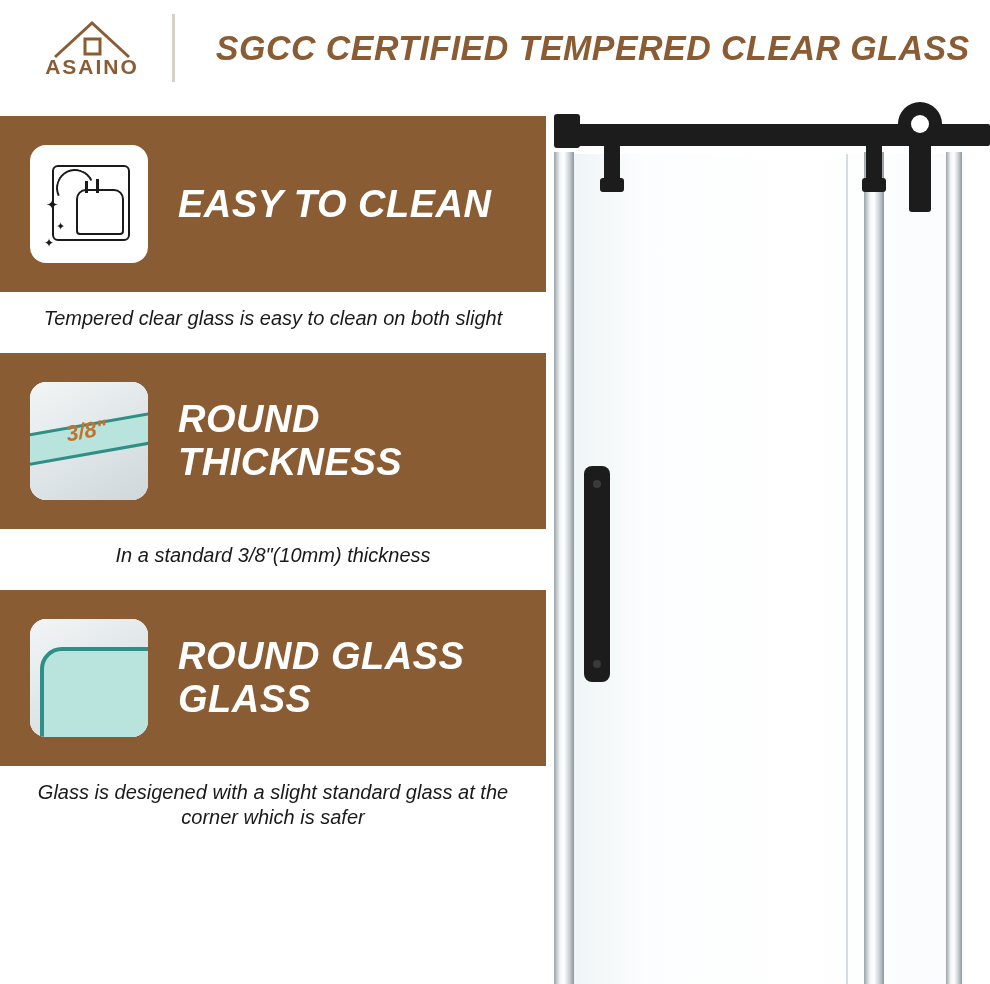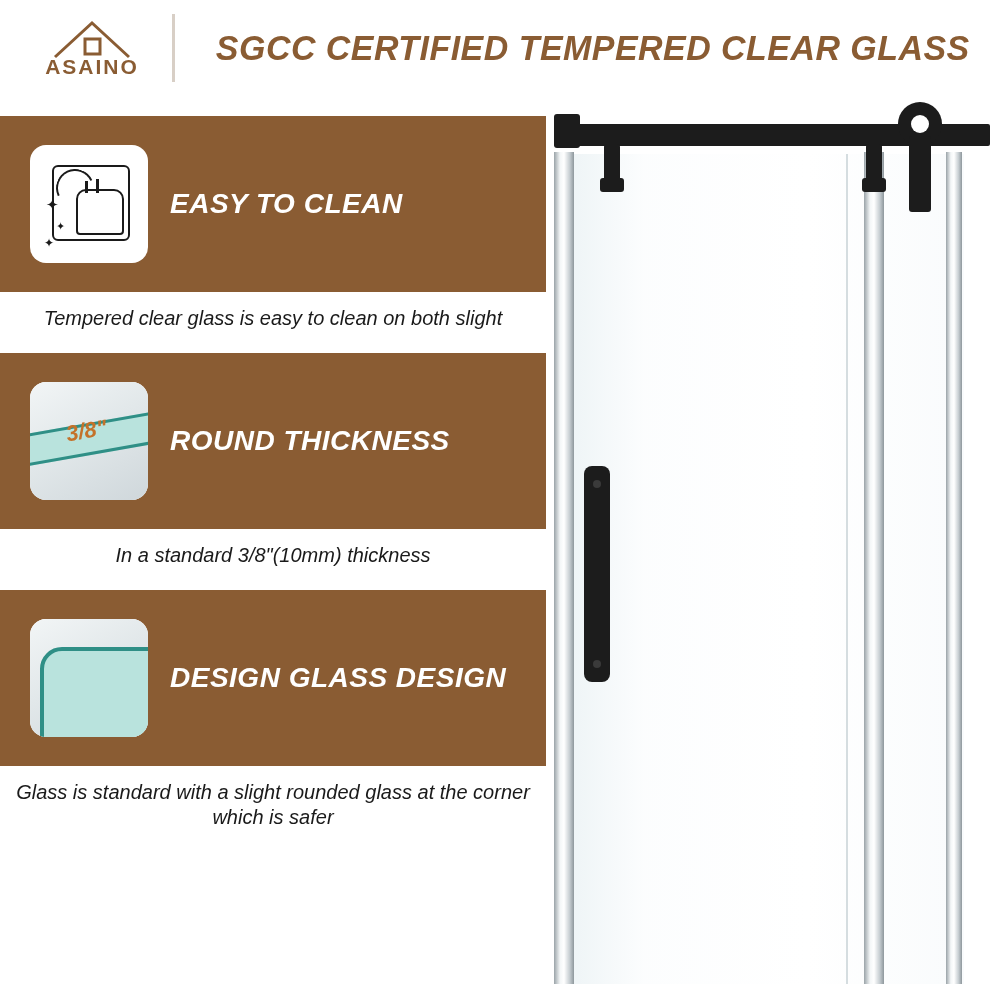--- a/index.html
+++ b/index.html
@@ -93,24 +93,24 @@
     width: 118px;
     height: 118px;
     background: #ffffff;
     border-radius: 16px;
     flex: 0 0 auto;
     position: relative;
     overflow: hidden;
   }
   .feature-label {
     color: #ffffff;
-    font-size: 28px;
+    font-size: 38px;
     font-weight: bold;
     font-style: italic;
-    margin-left: 22px;
+    margin-left: 30px;
     letter-spacing: 0.5px;
   }
   .feature-caption {
     text-align: center;
     font-size: 20px;
     color: #1a1a1a;
     padding: 14px 16px 0 16px;
     line-height: 1.25;
     font-style: italic;
   }
@@ -358,23 +358,23 @@
       </div>
       <div class="feature-caption">In a standard 3/8"(10mm) thickness</div>
     </div>
 
     <div class="feature">
       <div class="feature-bar">
         <div class="feature-icon">
           <div class="ic-glassbar"></div>
           <div class="ic-round-pane"></div>
         </div>
-        <div class="feature-label">DESIGN GLASS DESIGN</div>
+        <div class="feature-label">ROUND GLASS GLASS</div>
       </div>
-      <div class="feature-caption">Glass is standard with a slight rounded glass at the corner which is safer</div>
+      <div class="feature-caption">Glass is desigened with a slight standard glass at the corner which is safer</div>
     </div>
 
   </div>
 
   <div class="product">
     <div class="glass-panel"></div>
     <div class="edge-line" style="left:300px;"></div>
     <div class="post post-left"></div>
     <div class="post post-mid"></div>
     <div class="post post-right"></div>

